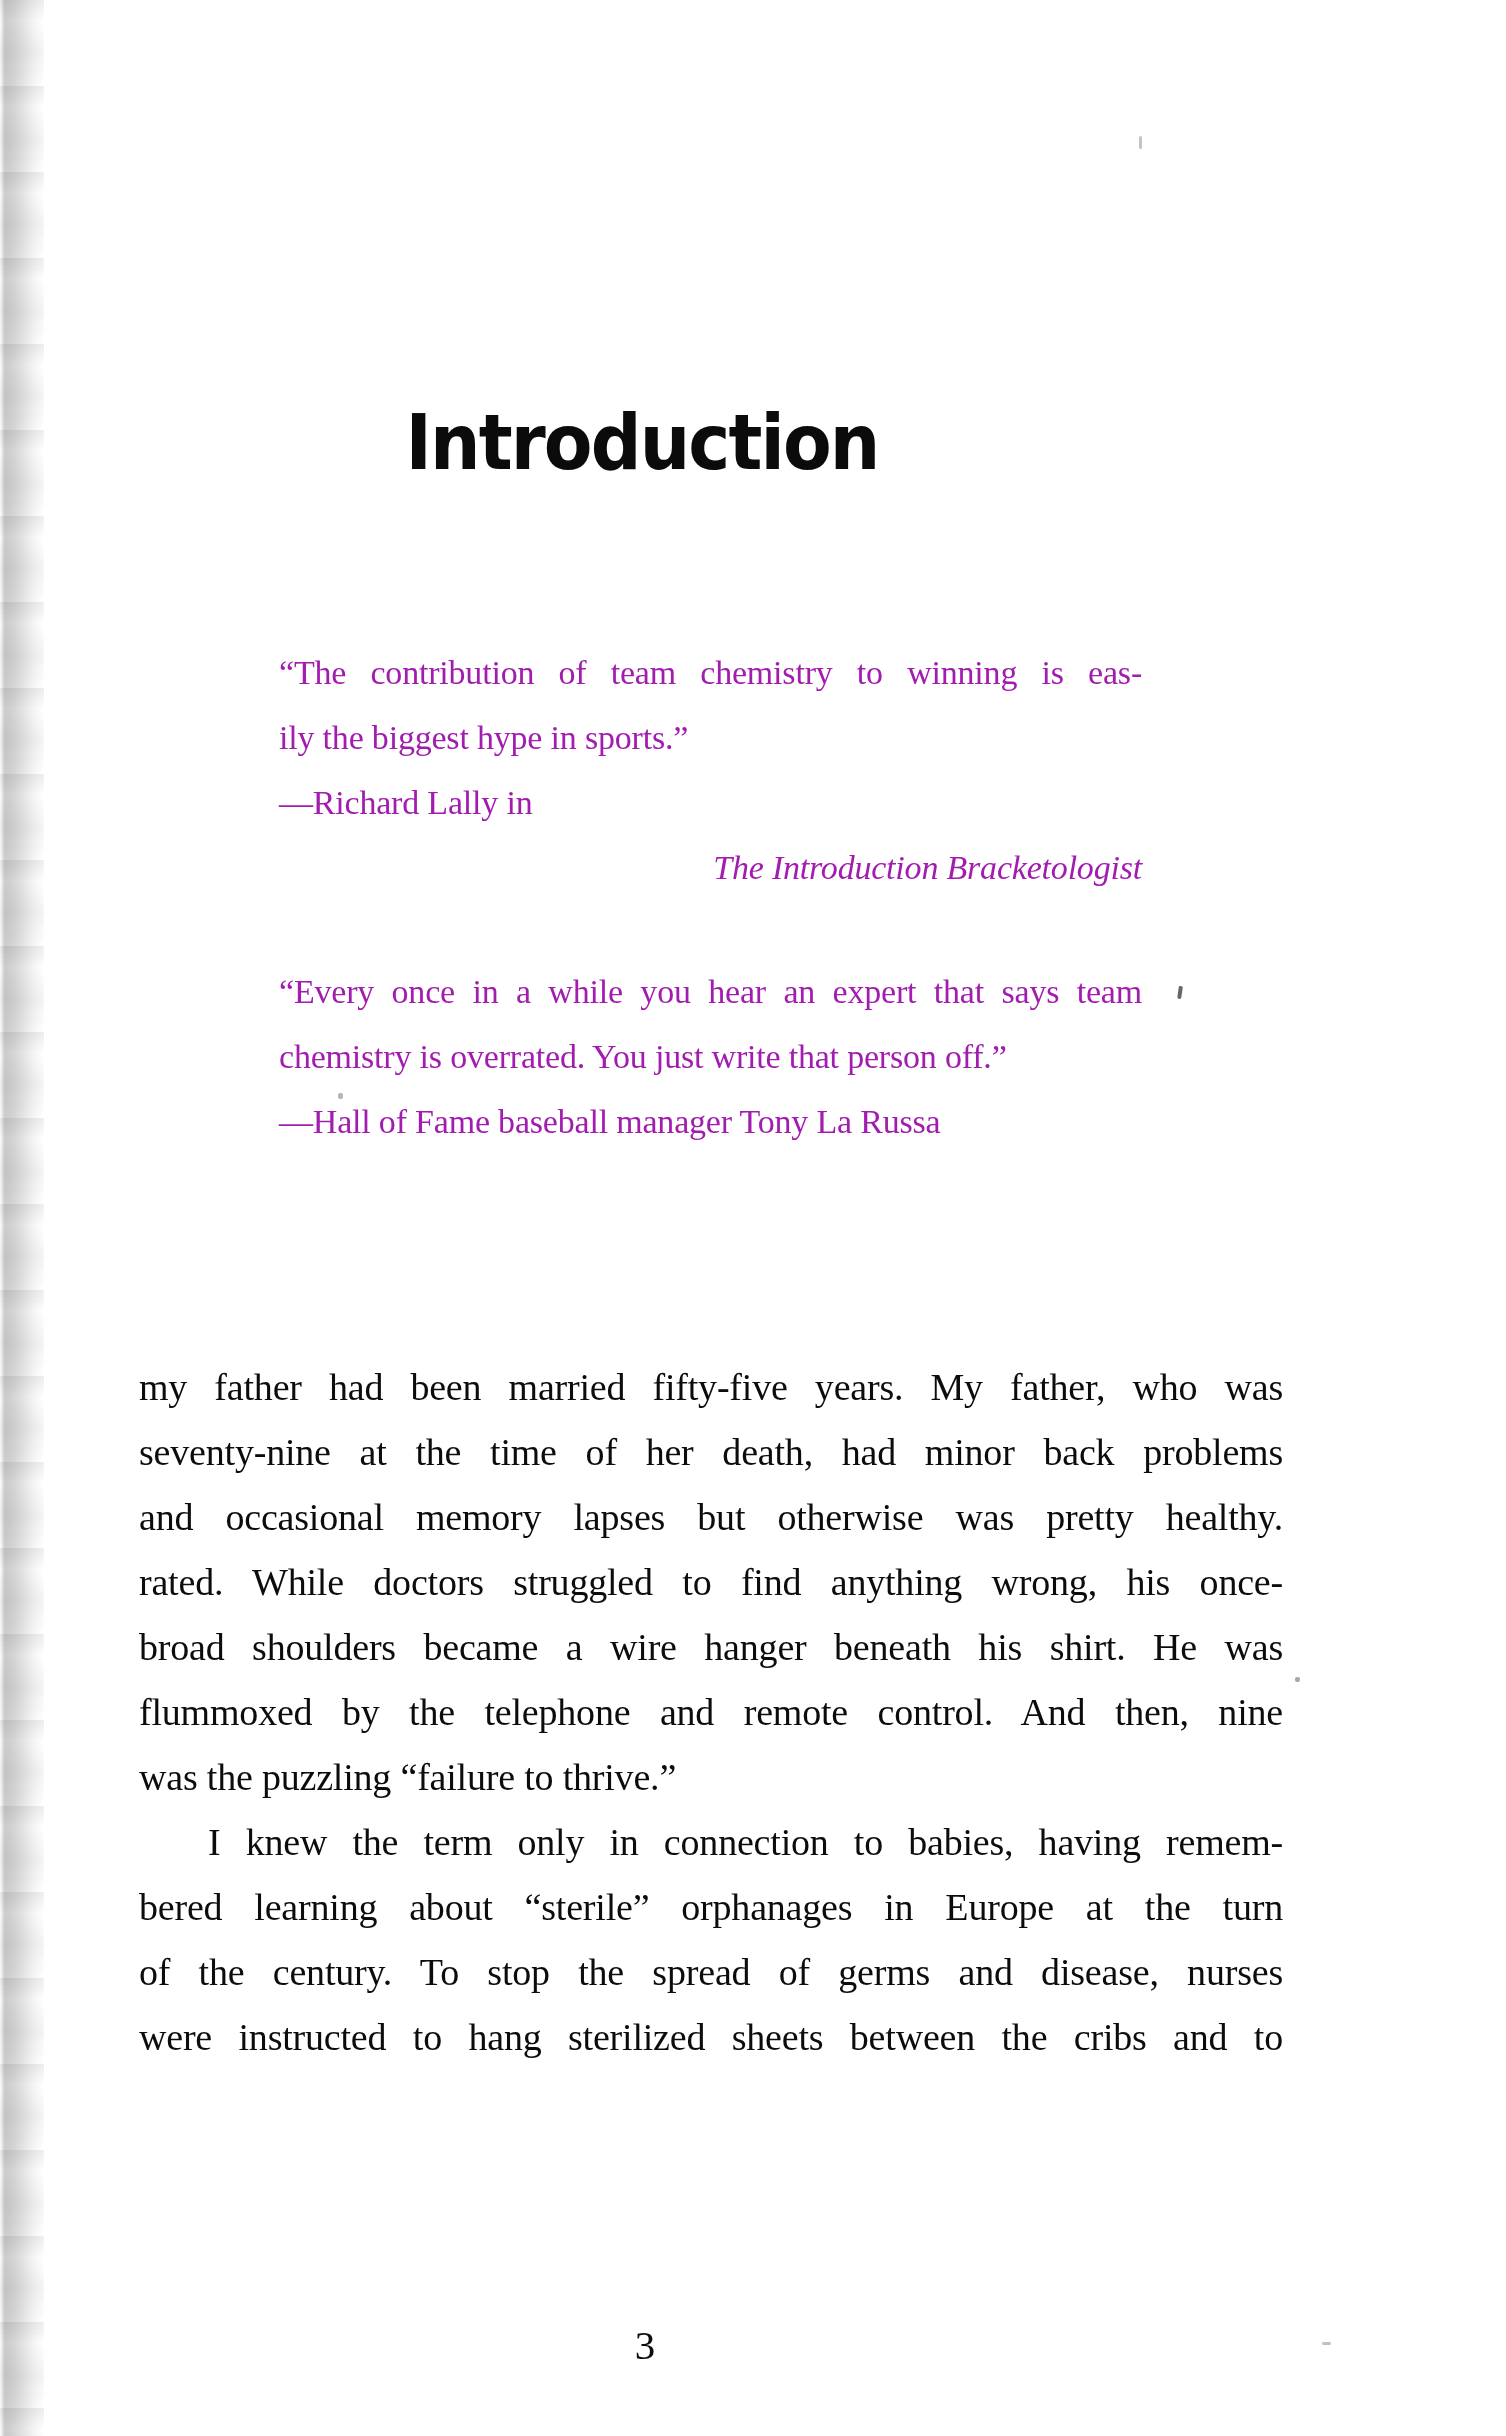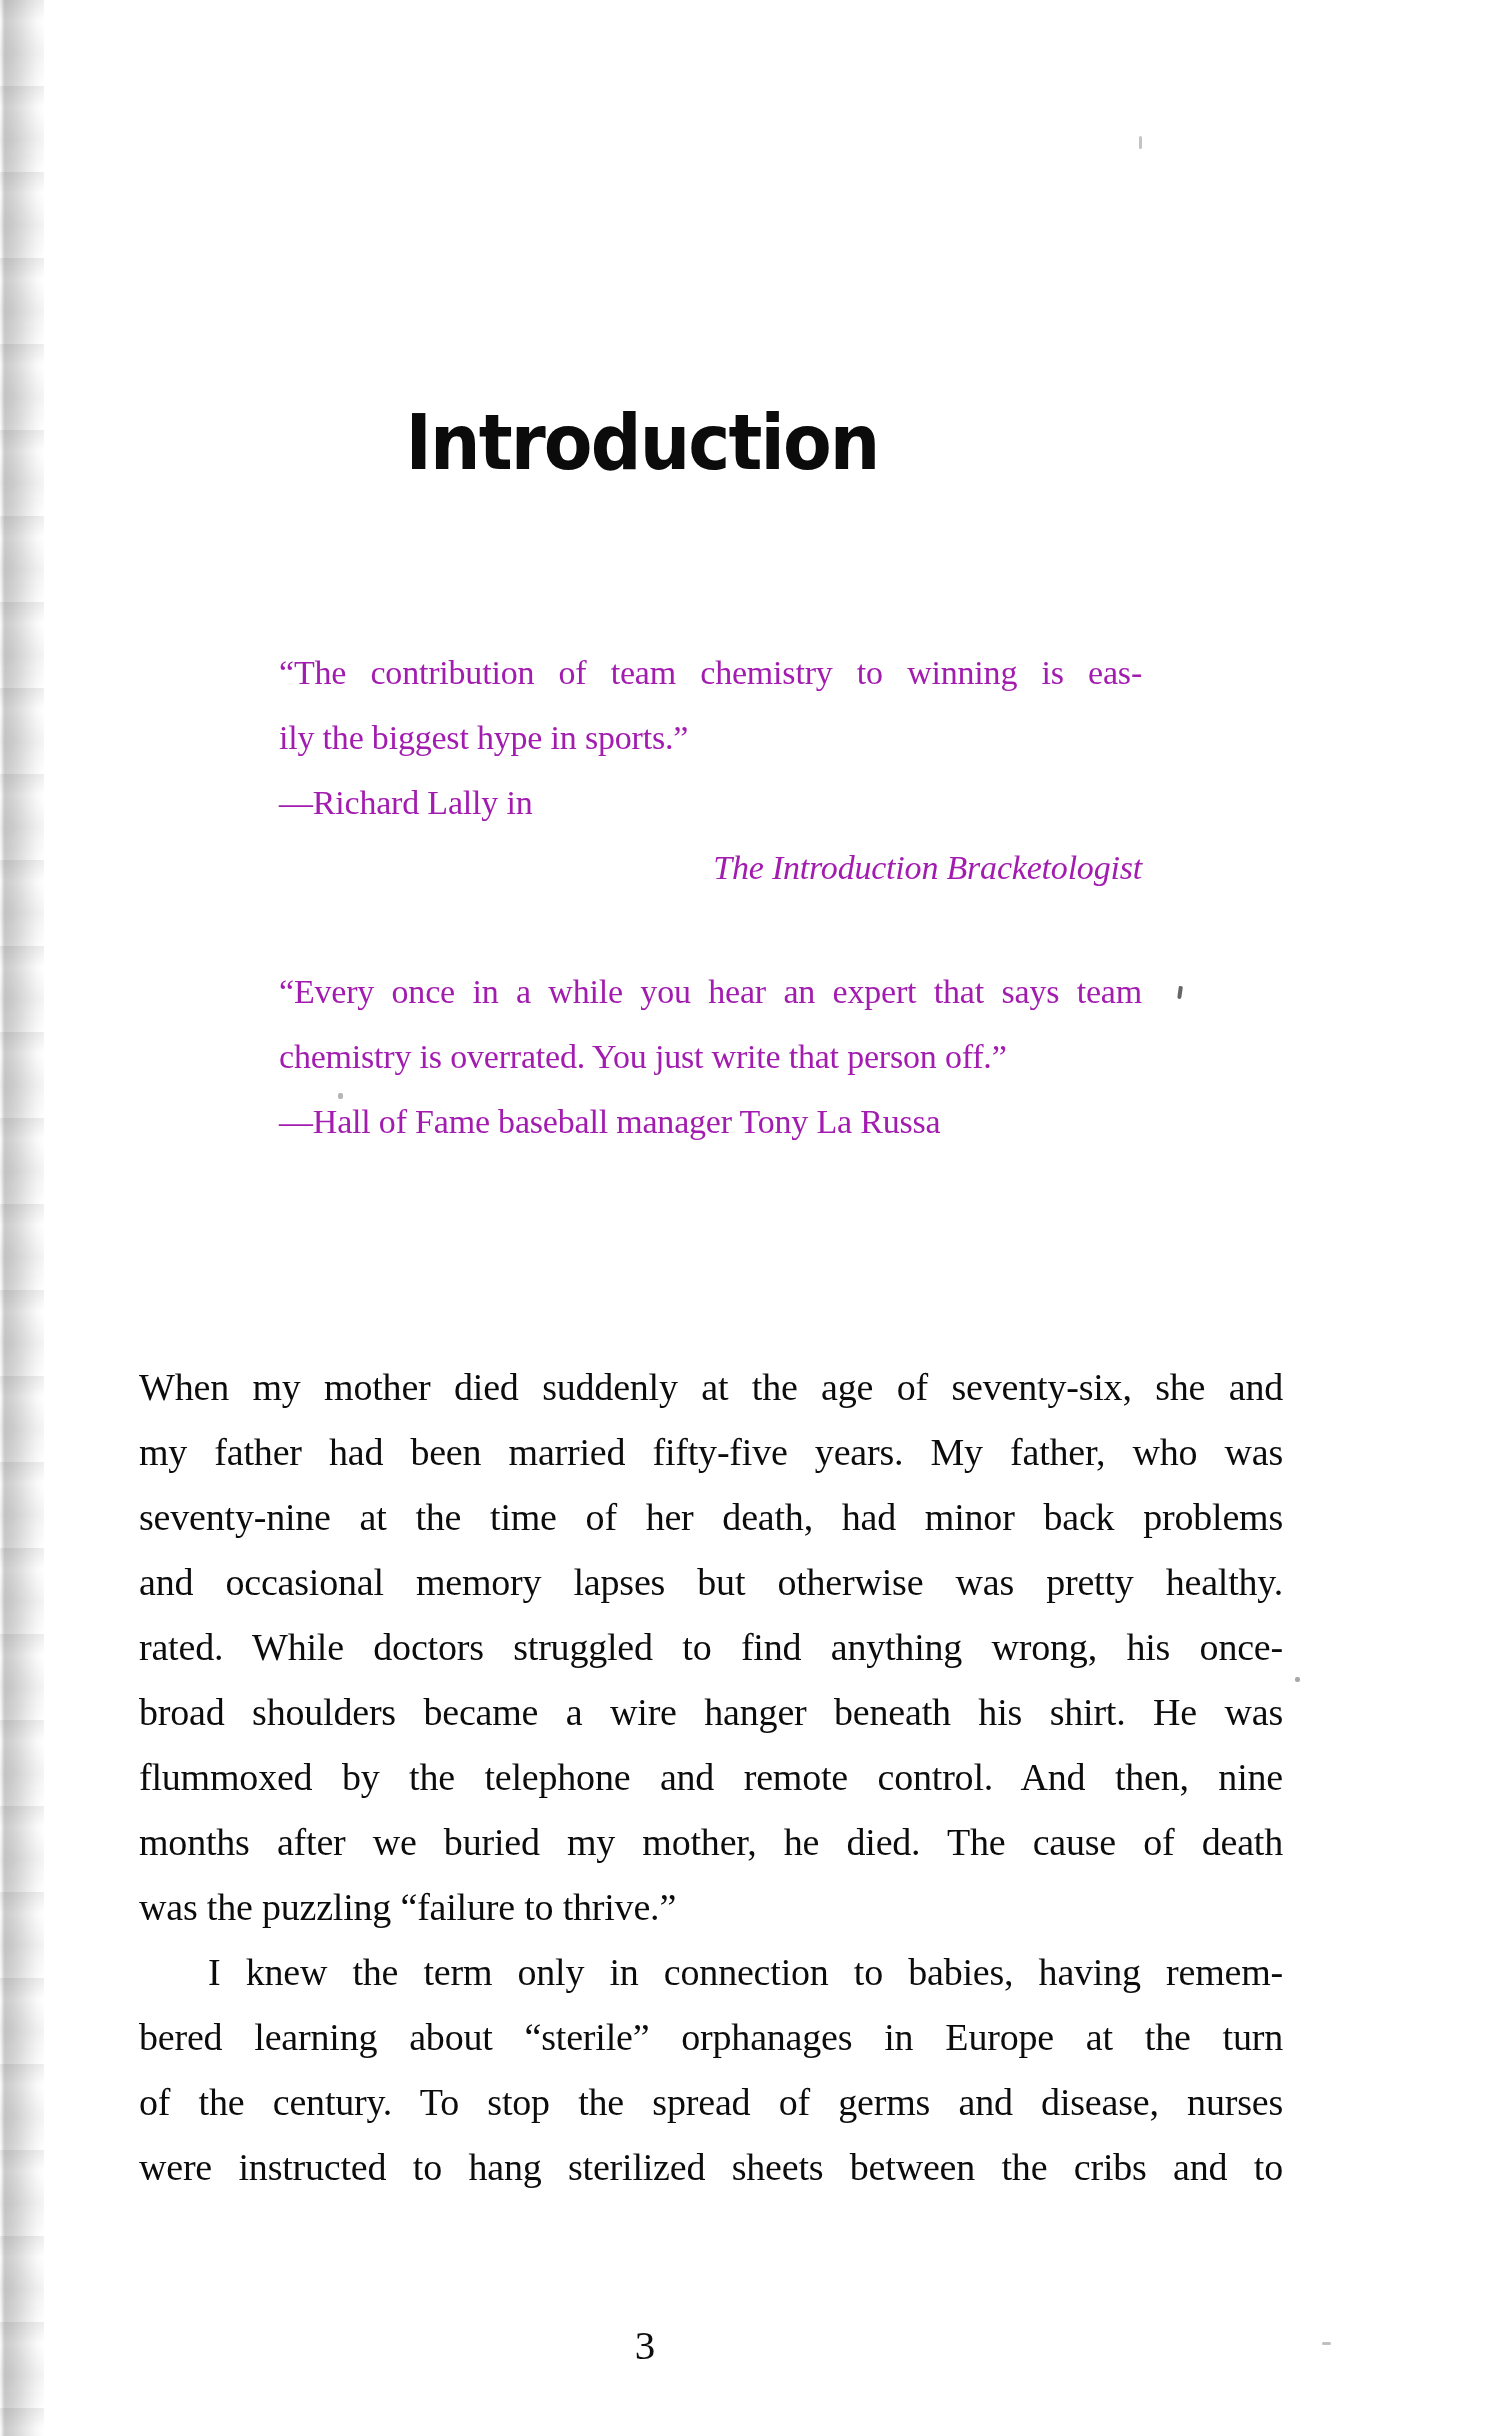--- a/index.html
+++ b/index.html
@@ -83,28 +83,26 @@
     <div class="ql src">The Introduction Bracketologist</div>
   </div>
 
   <div class="epigraph epigraph-2">
     <div class="ql j">“Every once in a while you hear an expert that says team</div>
     <div class="ql">chemistry is overrated. You just write that person off.”</div>
     <div class="ql attr">—Hall of Fame baseball manager Tony La Russa</div>
   </div>
 
   <div class="body-text">
-    <div class="bl j">When my mother died suddenly at the age of seventy-six, she and</div>
     <div class="bl j">my father had been married fifty-five years. My father, who was</div>
     <div class="bl j">seventy-nine at the time of her death, had minor back problems</div>
     <div class="bl j">and occasional memory lapses but otherwise was pretty healthy.</div>
     <div class="bl j">rated. While doctors struggled to find anything wrong, his once-</div>
     <div class="bl j">broad shoulders became a wire hanger beneath his shirt. He was</div>
     <div class="bl j">flummoxed by the telephone and remote control. And then, nine</div>
-    <div class="bl j">months after we buried my mother, he died. The cause of death</div>
     <div class="bl">was the puzzling “failure to thrive.”</div>
     <div class="bl j indent">I knew the term only in connection to babies, having remem-</div>
     <div class="bl j">bered learning about “sterile” orphanages in Europe at the turn</div>
     <div class="bl j">of the century. To stop the spread of germs and disease, nurses</div>
     <div class="bl j">were instructed to hang sterilized sheets between the cribs and to</div>
   </div>
 
   <div class="page-number">3</div>
 
   <div class="speck speck-top"></div>

